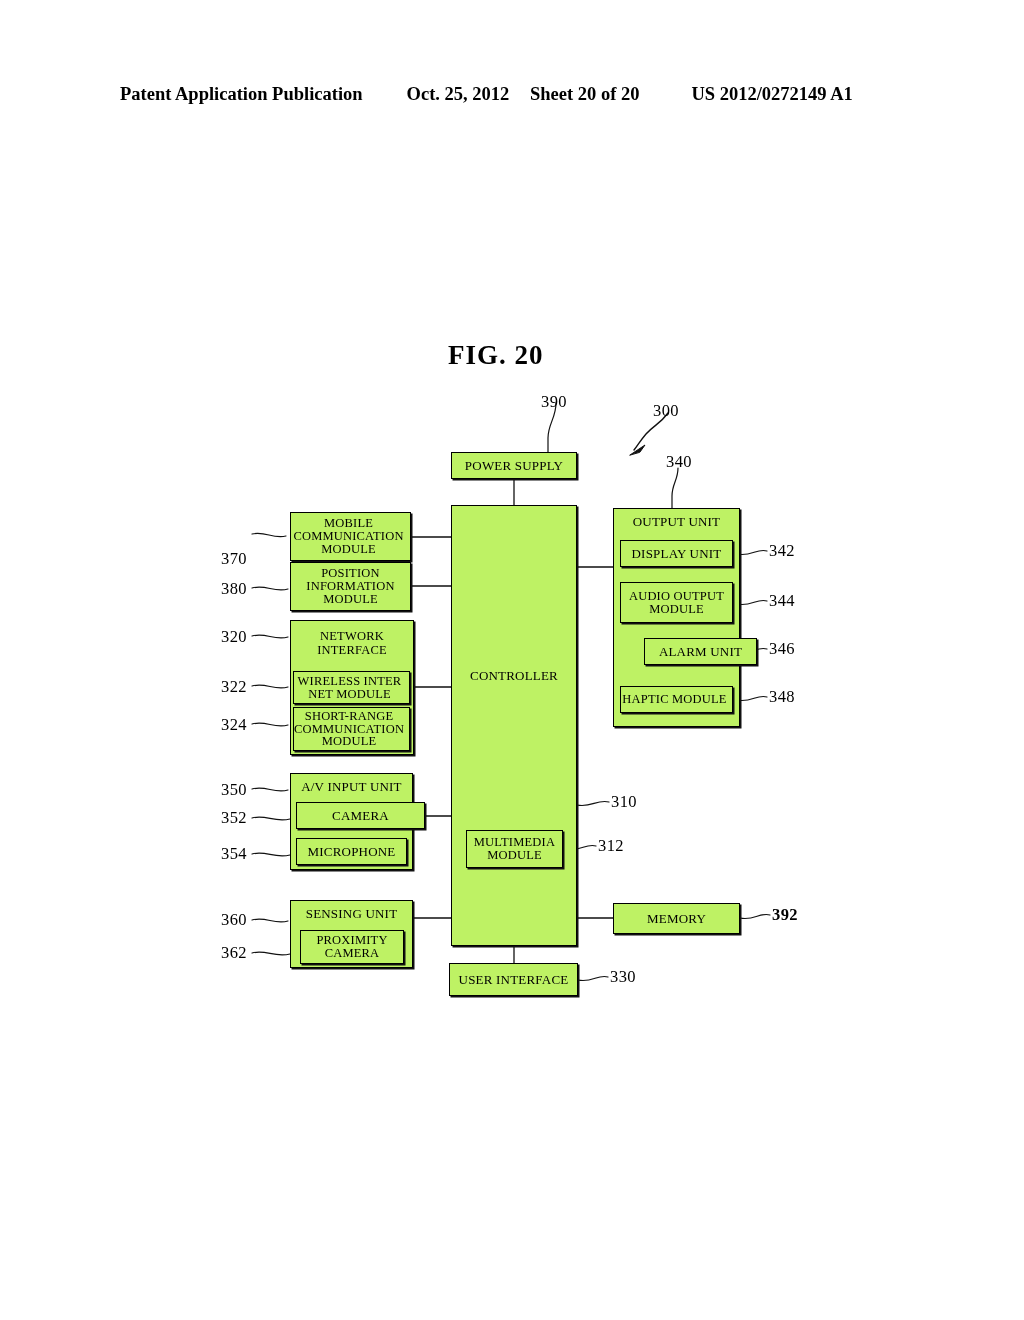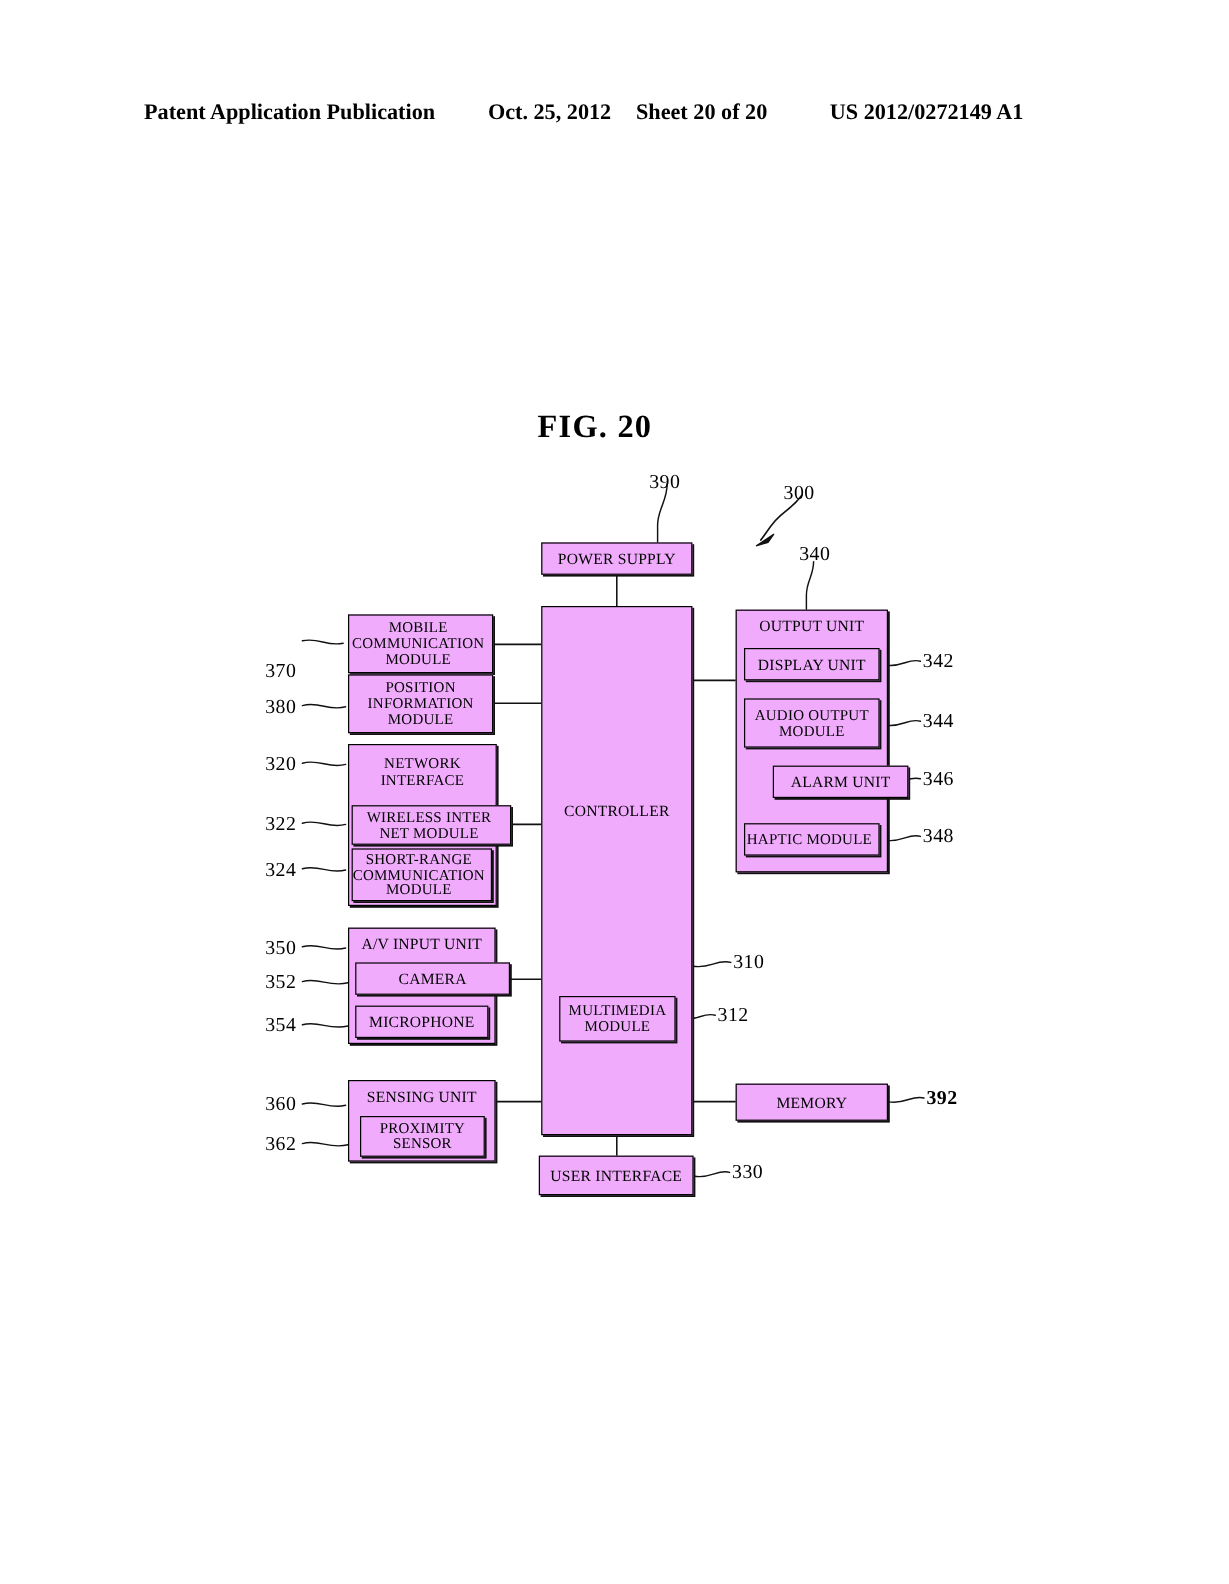--- a/index.html
+++ b/index.html
@@ -46,21 +46,21 @@
     font-size: 27px;
     font-weight: bold;
     letter-spacing: 1px;
   }
 
   
   .box {
     position: absolute;
     box-sizing: border-box;
     border: 1px solid #000;
-    background: #f0abfc;
+    background: #bef264;
     display: flex;
     align-items: center;
     justify-content: center;
     text-align: center;
     font-family: "Liberation Serif", serif;
     font-size: 13px;
     line-height: 1.02;
     letter-spacing: 0.2px;
     
     box-shadow: 1.5px 1.5px 0 0 #111;
@@ -191,21 +191,21 @@
 </div>
 
 <div class="box" style="left:290px; top:562px; width:121px; height:49px; font-size:12.5px;">
   <span class="lbl">POSITION INFORMATION MODULE</span>
 </div>
 
 <div class="box container" style="left:290px; top:620px; width:124px; height:135px;">
   <span class="title" style="top:8px; font-size:12.5px; line-height:1.15;">NETWORK INTERFACE</span>
 </div>
 
-<div class="box" style="left:293px; top:671px; width:133px; height:33px; font-size:12.5px;">
+<div class="box" style="left:293px; top:671px; width:117px; height:33px; font-size:12.5px;">
   <span class="lbl" style="width:126px; margin-left:-4px;">WIRELESS INTER NET MODULE</span>
 </div>
 
 <div class="box" style="left:293px; top:707px; width:117px; height:44px; font-size:12.5px;">
   <span class="lbl" style="width:128px; margin-left:-5px;">SHORT-RANGE COMMUNICATION MODULE</span>
 </div>
 
 <div class="box container" style="left:290px; top:773px; width:123px; height:97px;">
   <span class="title" style="top:6px;">A/V INPUT UNIT</span>
 </div>
@@ -216,21 +216,21 @@
 
 <div class="box" style="left:296px; top:838px; width:111px; height:27px;">
   <span class="lbl">MICROPHONE</span>
 </div>
 
 <div class="box container" style="left:290px; top:900px; width:123px; height:68px;">
   <span class="title" style="top:6px;">SENSING UNIT</span>
 </div>
 
 <div class="box" style="left:300px; top:930px; width:104px; height:34px; font-size:12.5px;">
-  <span class="lbl">PROXIMITY SENSOR</span>
+  <span class="lbl">PROXIMITY CAMERA</span>
 </div>
 
 <div class="box container" style="left:613px; top:508px; width:127px; height:219px;">
   <span class="title" style="top:6px;">OUTPUT UNIT</span>
 </div>
 
 <div class="box" style="left:620px; top:540px; width:113px; height:27px;">
   <span class="lbl">DISPLAY UNIT</span>
 </div>
 

